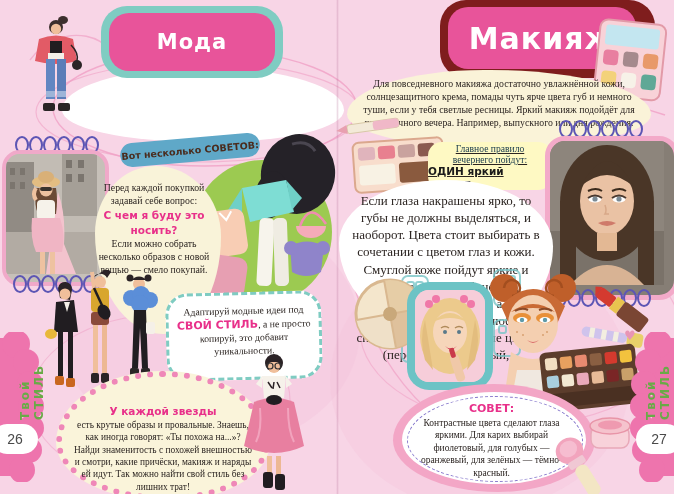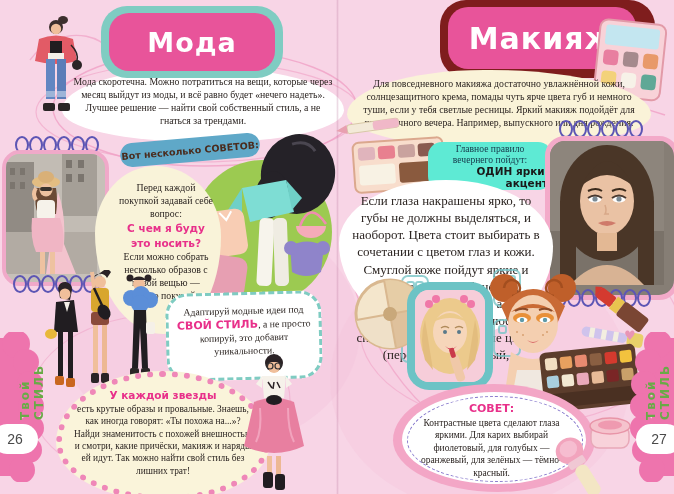--- a/index.html
+++ b/index.html
@@ -31,25 +31,24 @@
     <path d="M30,60 C60,20 120,30 120,80" fill="none" stroke="#f0a0c5" stroke-width="1.3" opacity="0.7"></path>
     <ellipse cx="210" cy="330" rx="150" ry="120" fill="#f5c6dd" opacity="0.45"></ellipse>
     <ellipse cx="480" cy="380" rx="150" ry="130" fill="#f5c6dd" opacity="0.4"></ellipse>
     <path d="M350,110 Q500,60 665,115" fill="none" stroke="#f0a0c5" stroke-width="1.4" opacity="0.8"></path>
     <path d="M345,250 Q380,420 520,460" fill="none" stroke="#f0a0c5" stroke-width="1.3" opacity="0.7"></path>
     <ellipse cx="520" cy="330" rx="160" ry="95" fill="none" stroke="#f0a0c5" stroke-width="1.2" opacity="0.55"></ellipse>
     <ellipse cx="160" cy="400" rx="130" ry="85" fill="none" stroke="#f0a0c5" stroke-width="1.1" opacity="0.5"></ellipse>
   </svg>
 
   <div class="abs" style="left:62px;top:68px;width:282px;height:74px;background:#fff;border-radius:50% 50% 48% 52%/60% 60% 45% 45%;"></div>
-  <div class="abs bubble-text serif" style="left:72px;top:76px;width:262px;">Мода скоротечна. Можно потратиться на вещи, которые через месяц выйдут из моды, и всё равно будет «нечего надеть». Лучшее решение — найти свой собственный стиль, а не гнаться за трендами.</div>
 
   <div class="abs title-outer" style="left:101px;top:6px;width:182px;height:72px;background:#7fccc2;">
     <div class="title-inner" style="left:8px;top:7px;width:166px;height:58px;">
-      <span class="title-word" style="font-size:27px;">Мода</span>
+      <span class="title-word" style="font-size:21px;">Мода</span>
     </div>
   </div>
 
   <svg class="abs" style="left:25px;top:15px;" width="62" height="102" viewBox="0 0 62 102">
     <ellipse cx="38" cy="5" rx="5" ry="4" fill="#3c2f2d"></ellipse>
     <circle cx="31" cy="12" r="7" fill="#3c2f2d"></circle>
     <circle cx="31" cy="14" r="5.2" fill="#f0bf9b"></circle>
     <path d="M14,24 Q31,17 48,24 L52,46 Q31,52 10,46 Z" fill="#e25b66"></path>
     <rect x="25" y="26" width="12" height="12" fill="#211d20"></rect>
     <rect x="23" y="38" width="16" height="6" fill="#f5f0e8"></rect>
@@ -135,21 +134,21 @@
     <rect x="84" y="92" width="14" height="68" rx="5" fill="#efece2" transform="rotate(-2 91 126)"></rect>
     <rect x="18" y="130" width="38" height="42" rx="10" fill="#e79fb2" transform="rotate(8 37 151)"></rect>
     <path d="M100,120 q17,-9 34,0 l-3,26 q-15,8 -29,0 Z" fill="#8f84ca"></path>
     <circle cx="101" cy="122" r="7" fill="#8f84ca"></circle>
       <circle cx="133" cy="122" r="7" fill="#8f84ca"></circle>
     <path d="M106,100 a15,12 0 0 0 30,0 Z" fill="#f5abb8"></path>
     <path d="M110,100 q10,-26 26,-2" fill="none" stroke="#f08cb0" stroke-width="2.5"></path>
   </svg>
 
   <div class="abs" style="left:95px;top:166px;width:126px;height:168px;background:#f9f3d9;border-radius:48% 52% 46% 54%/40% 42% 58% 60%;">
-    <div class="bubble-text serif" style="margin:16px 8px 0 24px;">
+    <div class="bubble-text serif" style="margin:16px 8px 0 0;">
       <span>Перед каждой покупкой задавай себе вопрос:</span><br>
       <span class="accent" style="font-size:10.5px;line-height:1.45;">С чем я буду это носить?</span><br>
       <span>Если можно собрать несколько образов с новой вещью — смело покупай.</span>
     </div>
   </div>
 
   <div class="abs" style="left:166px;top:292px;width:150px;height:82px;background:#fff;border:3px dashed #7fccc2;border-radius:22px;transform:rotate(-1.5deg);">
     <div class="bubble-text serif" style="margin:10px 8px 0 8px;">
       <span>Адаптируй модные идеи под </span><span class="accent" style="font-size:11px;">СВОЙ СТИЛЬ</span><span>, а не просто копируй, это добавит уникальности.</span>
     </div>
@@ -186,21 +185,21 @@
         <circle cx="108" cy="30" r="8"></circle>
         <circle cx="98" cy="34" r="9"></circle>
       </g>
     <path d="M92,40 L90,98 L96,98 L98,58 L100,98 L106,98 L104,40 Z" fill="#211d21"></path>
     <rect x="104" y="52" width="9" height="12" rx="2" fill="#f5f0e8"></rect>
     <rect x="88" y="98" width="9" height="9" rx="2" fill="#2a2526"></rect>
     <rect x="99" y="98" width="9" height="9" rx="2" fill="#2a2526"></rect>
   </svg>
 
   <div class="abs" style="left:56px;top:371px;width:202px;height:118px;background:#faf4da;border:6px dotted #ef87b8;border-radius:50% 50% 48% 52%/55% 55% 45% 45%;">
-    <div class="bubble-text serif" style="margin:12px 12px 0 12px;font-size:9.4px;">
+    <div class="bubble-text serif" style="margin:28px 12px 0 12px;font-size:9.4px;">
       <span class="accent" style="font-size:10.5px;">У каждой звезды</span><br>
       <span>есть крутые образы и провальные. Знаешь, как иногда говорят: «Ты похожа на...»? Найди знаменитость с похожей внешностью и смотри, какие причёски, макияж и наряды ей идут. Так можно найти свой стиль без лишних трат!</span>
     </div>
   </div>
 
   <svg class="abs" style="left:232px;top:352px;" width="84" height="142" viewBox="0 0 84 142">
     <circle cx="42" cy="11" r="9" fill="#2b2326"></circle>
     <circle cx="42" cy="15" r="6" fill="#f0bf9b"></circle>
     <path d="M33,10 q9,-6 18,0" fill="#2b2326"></path>
     <circle cx="38" cy="14" r="3" fill="none" stroke="#333" stroke-width="1.2"></circle>
@@ -293,22 +292,22 @@
     <rect x="2" y="2" width="90" height="50" rx="6" fill="#f8ddcc" stroke="#dba88e" stroke-width="2"></rect>
     <rect x="7" y="7" width="17" height="13" rx="3" fill="#e0b4bc"></rect>
     <rect x="27" y="7" width="17" height="13" rx="3" fill="#e8808f"></rect>
     <rect x="47" y="7" width="17" height="13" rx="3" fill="#c9a29e"></rect>
     <rect x="67" y="7" width="17" height="13" rx="3" fill="#8a5a50"></rect>
     <rect x="7" y="25" width="36" height="20" rx="3" fill="#f8f2e4"></rect>
     <rect x="47" y="25" width="37" height="20" rx="3" fill="#8a5a3e"></rect>
     <rect x="60" y="47" width="18" height="4" rx="2" fill="#e8c44f"></rect>
   </svg>
 
-  <div class="abs" style="left:428px;top:142px;width:124px;height:48px;background:#5eead4;border-radius:14px;
-       display:flex;flex-direction:column;align-items:center;justify-content:center;text-align:right;">
+  <div class="abs" style="left:428px;top:142px;width:124px;height:48px;background:#fef9c3;border-radius:14px;
+       display:flex;flex-direction:column;align-items:center;justify-content:center;text-align:left;text-decoration:underline;">
     <span class="serif" style="font-size:9.6px;color:#16384a;">Главное правило</span>
     <span class="serif" style="font-size:9.6px;color:#16384a;">вечернего пойдут:</span>
     <span class="hand" style="font-size:10.5px;color:#1a1a1a;">ОДИН яркий акцент.</span>
   </div>
 
   <svg class="abs" style="left:556px;top:120px;" width="100" height="18" viewBox="0 0 100 18">
     <g fill="none" stroke="#5c55b4" stroke-width="2">
       <ellipse cx="10" cy="9" rx="6" ry="8"></ellipse>
         <ellipse cx="24" cy="9" rx="6" ry="8"></ellipse>
       <ellipse cx="38" cy="9" rx="6" ry="8"></ellipse>

